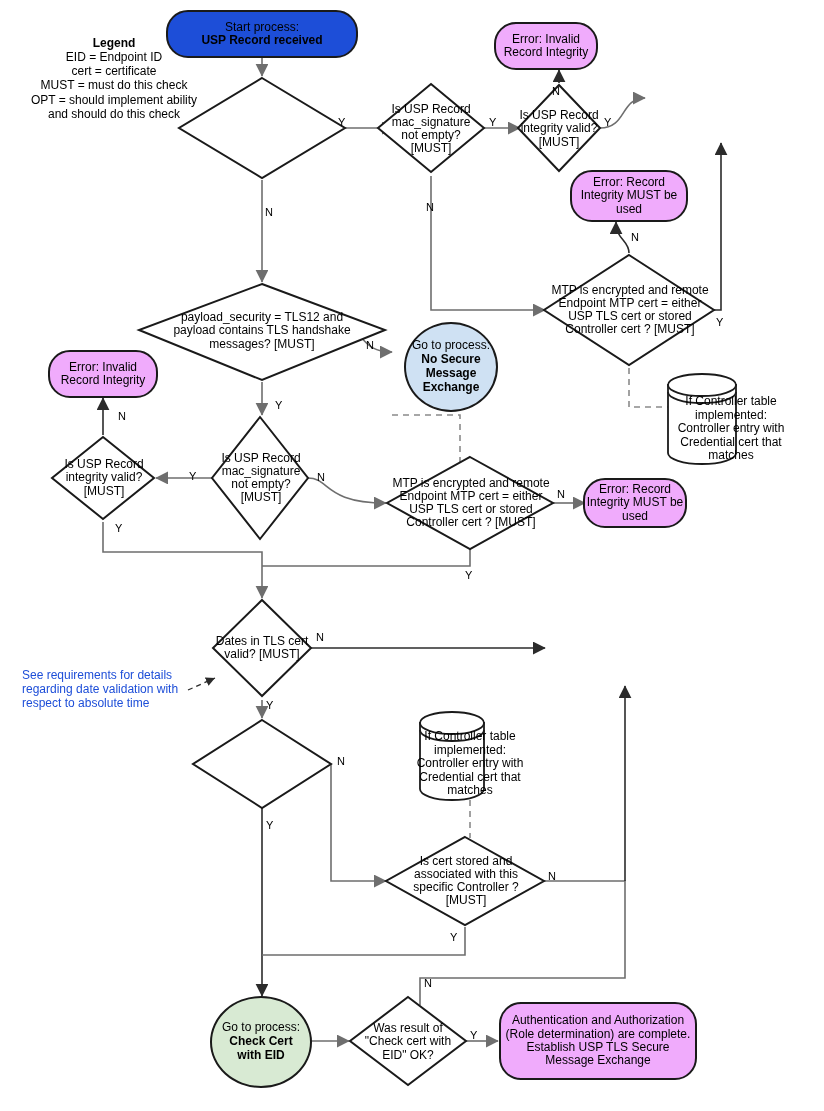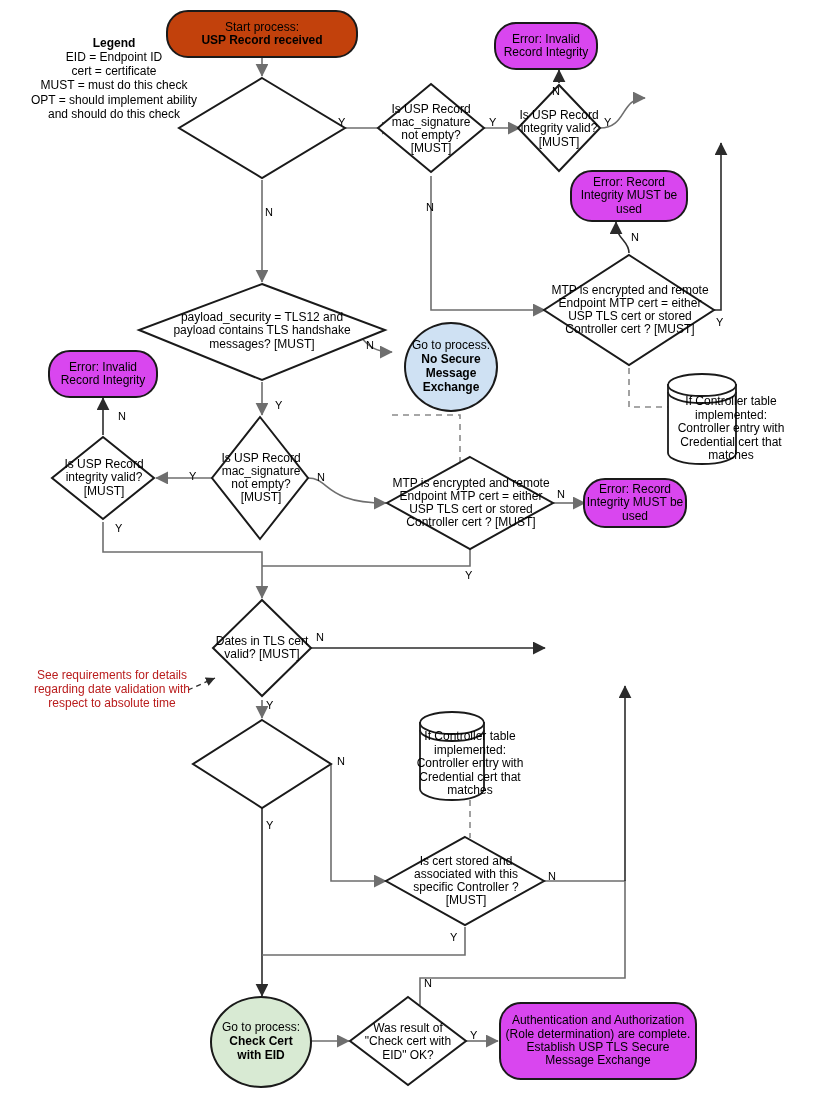--- a/index.html
+++ b/index.html
@@ -1,27 +1,27 @@
 <!DOCTYPE html>
 <html><head>
 <meta charset="utf-8">
 <style>
   html,body{margin:0;padding:0;background:#ffffff;}
   body{font-family:"Liberation Sans", sans-serif;}
   #stage{position:relative;width:824px;height:1111px;background:#ffffff;overflow:hidden;}
   svg#wires{position:absolute;left:0;top:0;width:824px;height:1111px;}
   .node{position:absolute;box-sizing:border-box;display:flex;align-items:center;justify-content:center;text-align:center;color:#000;}
-  .terminator{border:2px solid #1a1a1a;border-radius:22px;background:#d946ef;line-height:1.12;}
-  .start{background:#c2410c;}
+  .terminator{border:2px solid #1a1a1a;border-radius:22px;background:#f0abfc;line-height:1.12;}
+  .start{background:#1d4ed8;}
   .circ{border:2px solid #1a1a1a;border-radius:50%;background:#ffffff;line-height:1.15;}
   .blue{background:#cfe1f3;}
   .green{background:#d8ead3;}
   .diamond-text{position:absolute;display:flex;align-items:center;justify-content:center;text-align:center;line-height:1.1;color:#000;pointer-events:none;}
   .legend{position:absolute;text-align:center;line-height:1.18;color:#000;}
-  .annot{position:absolute;text-align:center;line-height:1.18;color:#b91c1c;}
+  .annot{position:absolute;text-align:left;line-height:1.18;color:#1d4ed8;}
   .db-text{position:absolute;display:flex;align-items:center;justify-content:center;text-align:center;line-height:1.12;color:#000;pointer-events:none;margin-top:10px;}
   .elbl{position:absolute;color:#000;font-size:11px;line-height:1;}
   .f12{font-size:12px;}
   .bold{font-weight:bold;}
 </style>
 </head>
 <body>
 
 <div id="stage">
 

